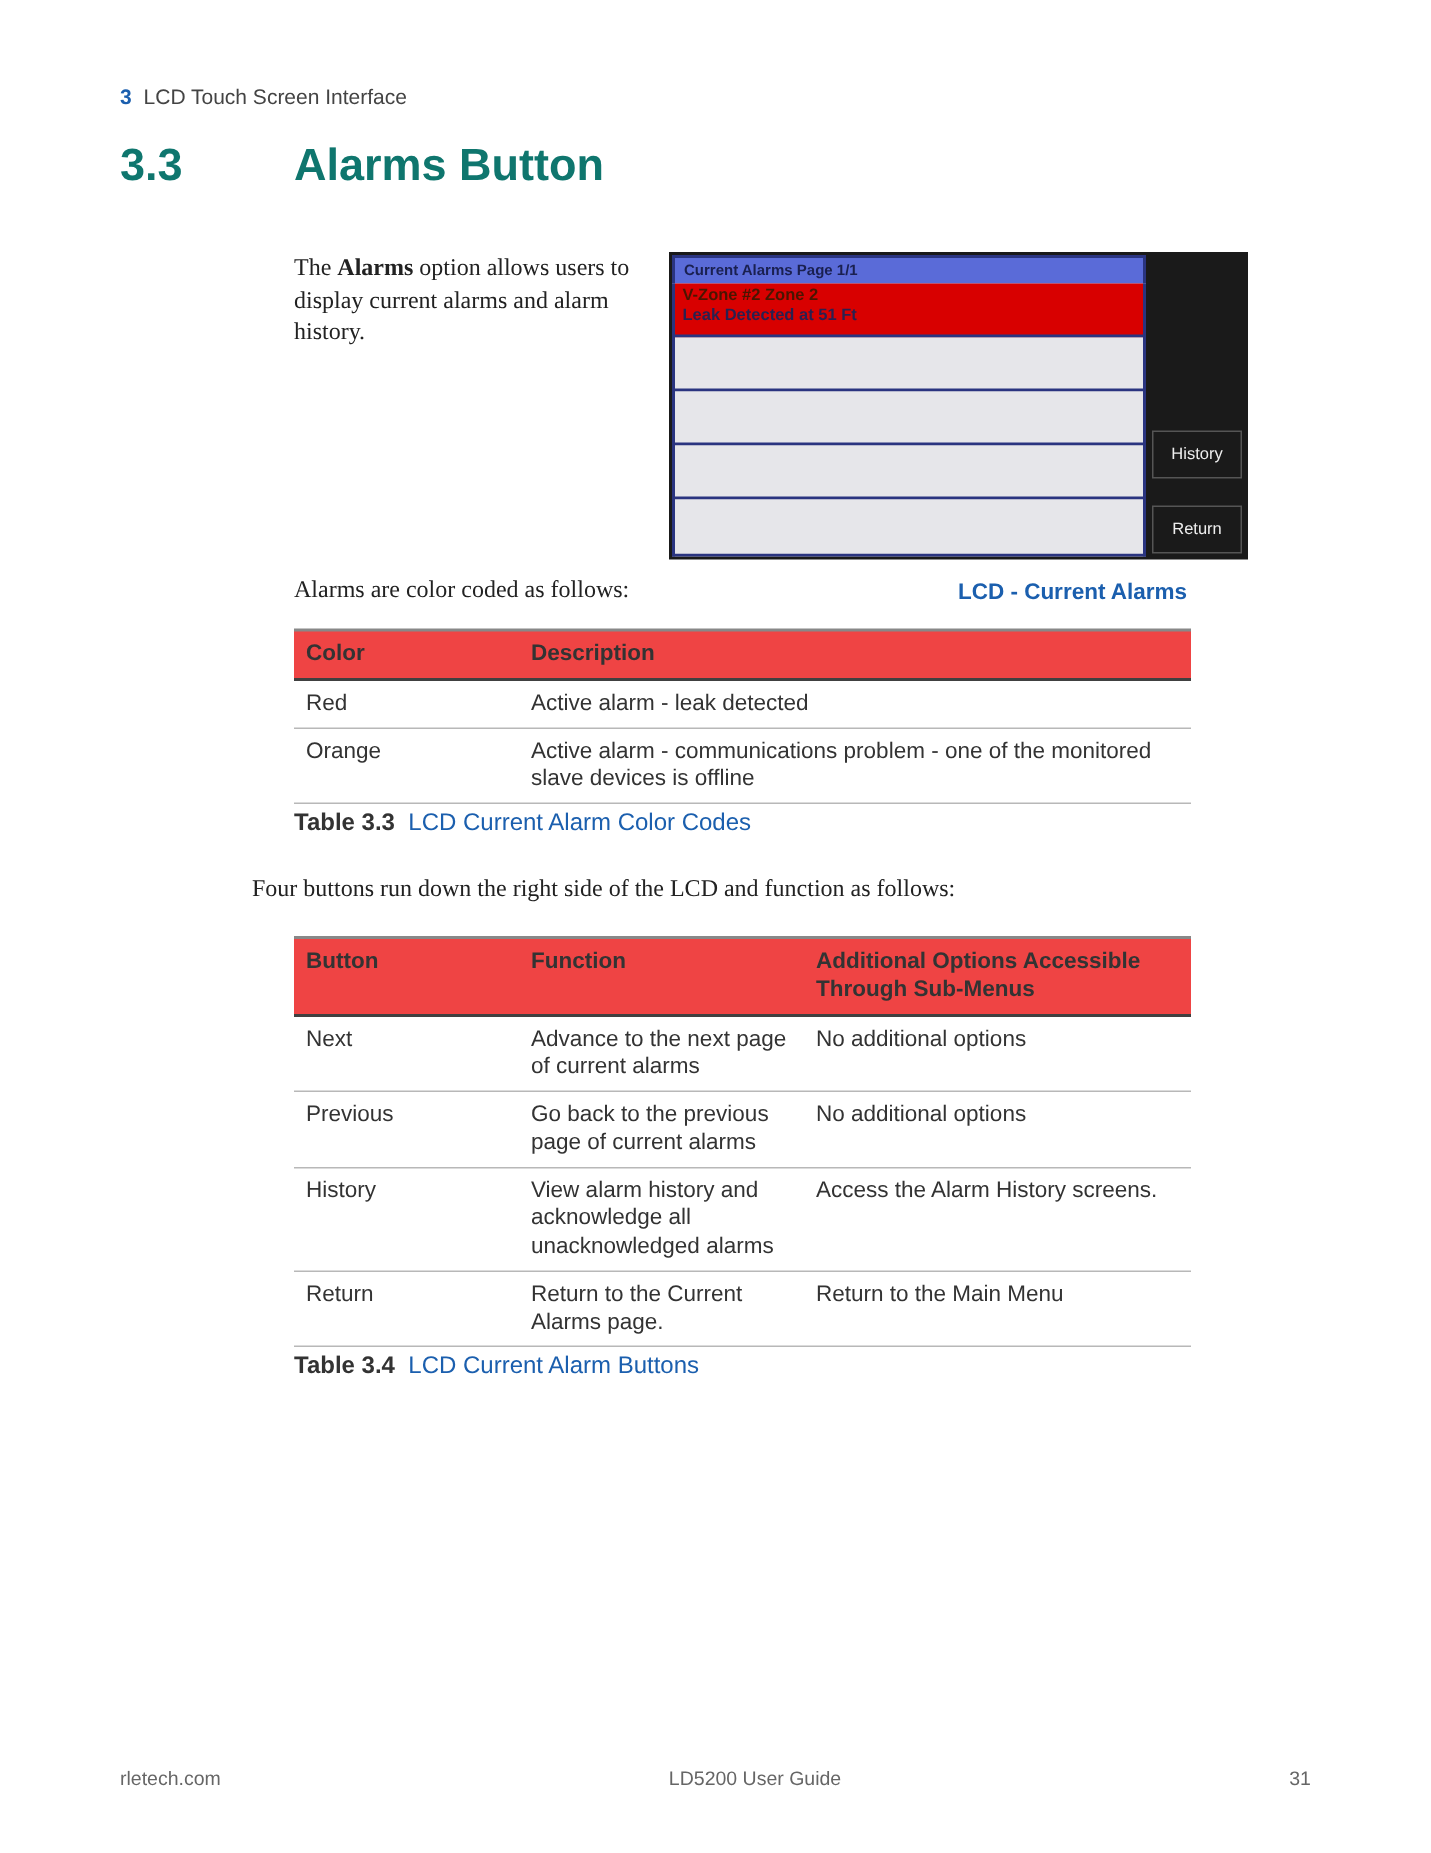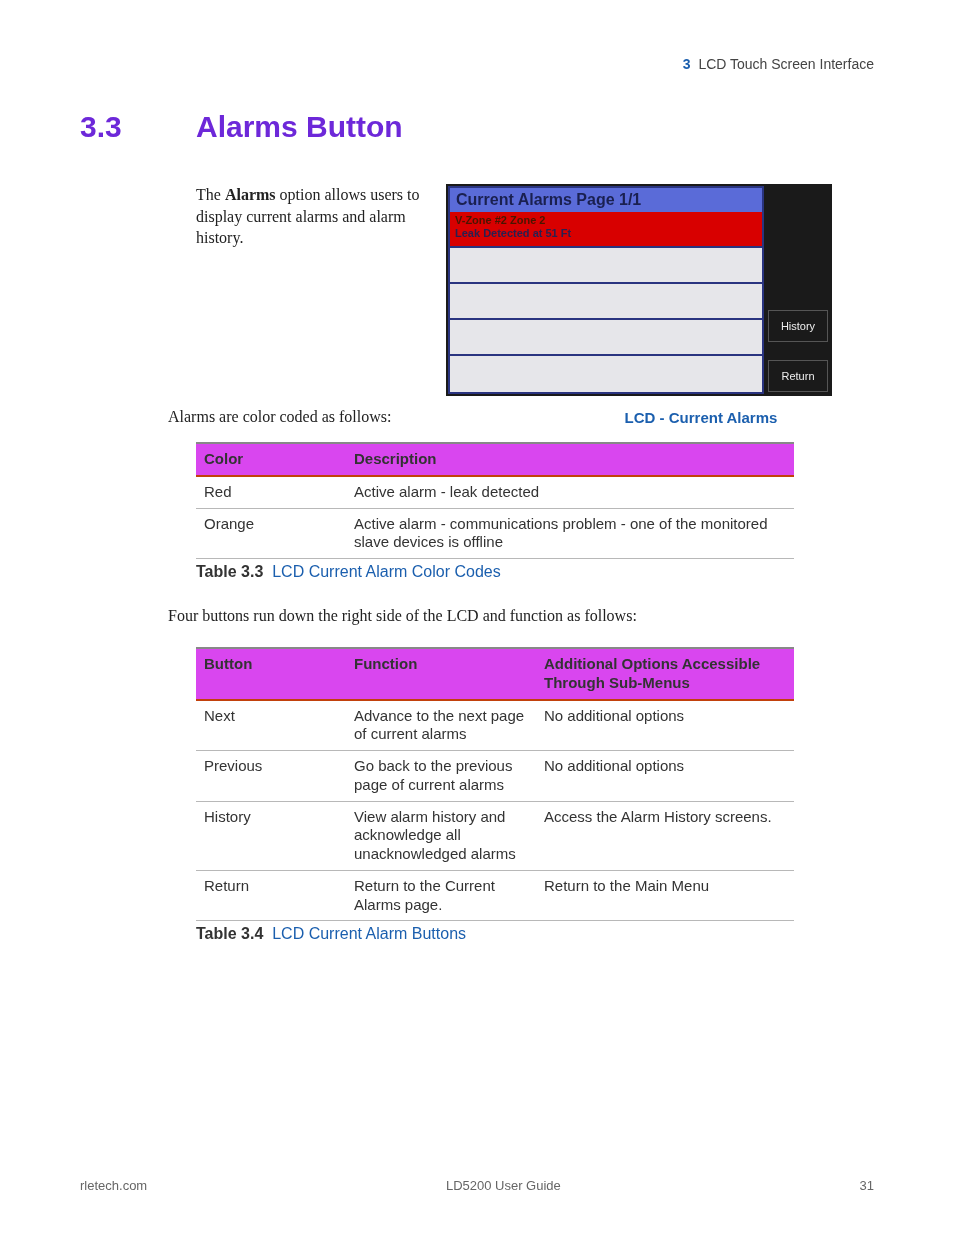--- a/index.html
+++ b/index.html
@@ -7,28 +7,28 @@
       font-family: Arial, Helvetica, sans-serif;
       font-size: 15px;
       color: #333;
       background: #fff;
       width: 954px;
       height: 1235px;
       position: relative;
       padding: 56px 80px 40px 80px;
     }
     .header-line {
-      text-align: right;
+      text-align: left;
       font-size: 14px;
       color: #444;
-      margin-bottom: 38px;
+      margin-bottom: 22px;
     }
     .header-line .num { color: #1b5fae; font-weight: bold; margin-right: 4px; }
     .section-heading {
-      color: #6d28d9;
+      color: #0f766e;
       font-size: 30px;
       font-weight: bold;
       margin-bottom: 26px;
     }
     .section-num { display: inline-block; width: 116px; }
     .top-row { display: flex; align-items: flex-start; margin-left: 116px; margin-bottom: 12px; margin-top: 40px; }
     .intro-text {
       font-family: Georgia, 'Times New Roman', serif;
       font-size: 16px;
       color: #222;
@@ -44,21 +44,21 @@
       width: 386px;
     }
     .lcd-main {
       background: #e6e6ea;
       width: 316px;
       padding: 0;
     }
     .lcd-title {
       background: #5a6bd8;
       color: #1a2050;
-      font-size: 16px;
+      font-size: 10px;
       font-weight: bold;
       padding: 3px 6px;
       border-left: 2px solid #2a3480;
       border-top: 2px solid #2a3480;
       border-right: 2px solid #2a3480;
     }
     .alarm-rows { border: 2px solid #2a3480; border-top: none; }
     .alarm-row {
       height: 36px;
       border-bottom: 2px solid #2a3480;
@@ -74,38 +74,38 @@
     .lcd-side { width: 66px; display: flex; flex-direction: column; justify-content: flex-end; padding: 0 2px 2px 4px; }
     .lcd-btn {
       background: #1a1a1a;
       color: #eee;
       font-size: 11px;
       text-align: center;
       padding: 9px 0;
       margin-top: 18px;
       border: 1px solid #555;
     }
-    .below-lcd-row { display: flex; align-items: center; margin-left: 88px; margin-bottom: 16px; }
+    .below-lcd-row { display: flex; align-items: center; margin-left: 116px; margin-bottom: 16px; }
     .color-coded-text {
       font-family: Georgia, 'Times New Roman', serif;
       font-size: 16px;
       color: #222;
       width: 360px;
     }
     .lcd-caption { color: #1b5fae; font-weight: bold; font-size: 15px; text-align: center; flex: 1; }
     .tbl { margin-left: 116px; width: 598px; border-collapse: collapse; margin-bottom: 4px; }
     .tbl th, .tbl td {
       text-align: left;
       padding: 6px 8px;
       font-size: 15px;
       border-bottom: 1px solid #b8b8b8;
       vertical-align: top;
       line-height: 1.25;
     }
-    .tbl th { font-weight: bold; border-top: 2px solid #888; border-bottom: 2px solid #c2410c; background: #d946ef; }
+    .tbl th { font-weight: bold; border-top: 2px solid #888; border-bottom: 2px solid #404040; background: #ef4444; }
     .tbl td:first-child { width: 150px; }
     .tbl3 td:first-child { width: 150px; }
     .tbl4 th:first-child, .tbl4 td:first-child { width: 150px; }
     .tbl4 th:nth-child(2), .tbl4 td:nth-child(2) { width: 190px; }
     .table-caption { margin-left: 116px; font-size: 16px; margin-bottom: 26px; }
     .table-caption .bold { font-weight: bold; color: #333; }
     .table-caption .blue { color: #1b5fae; }
     .mid-para {
       font-family: Georgia, 'Times New Roman', serif;
       font-size: 16px;

